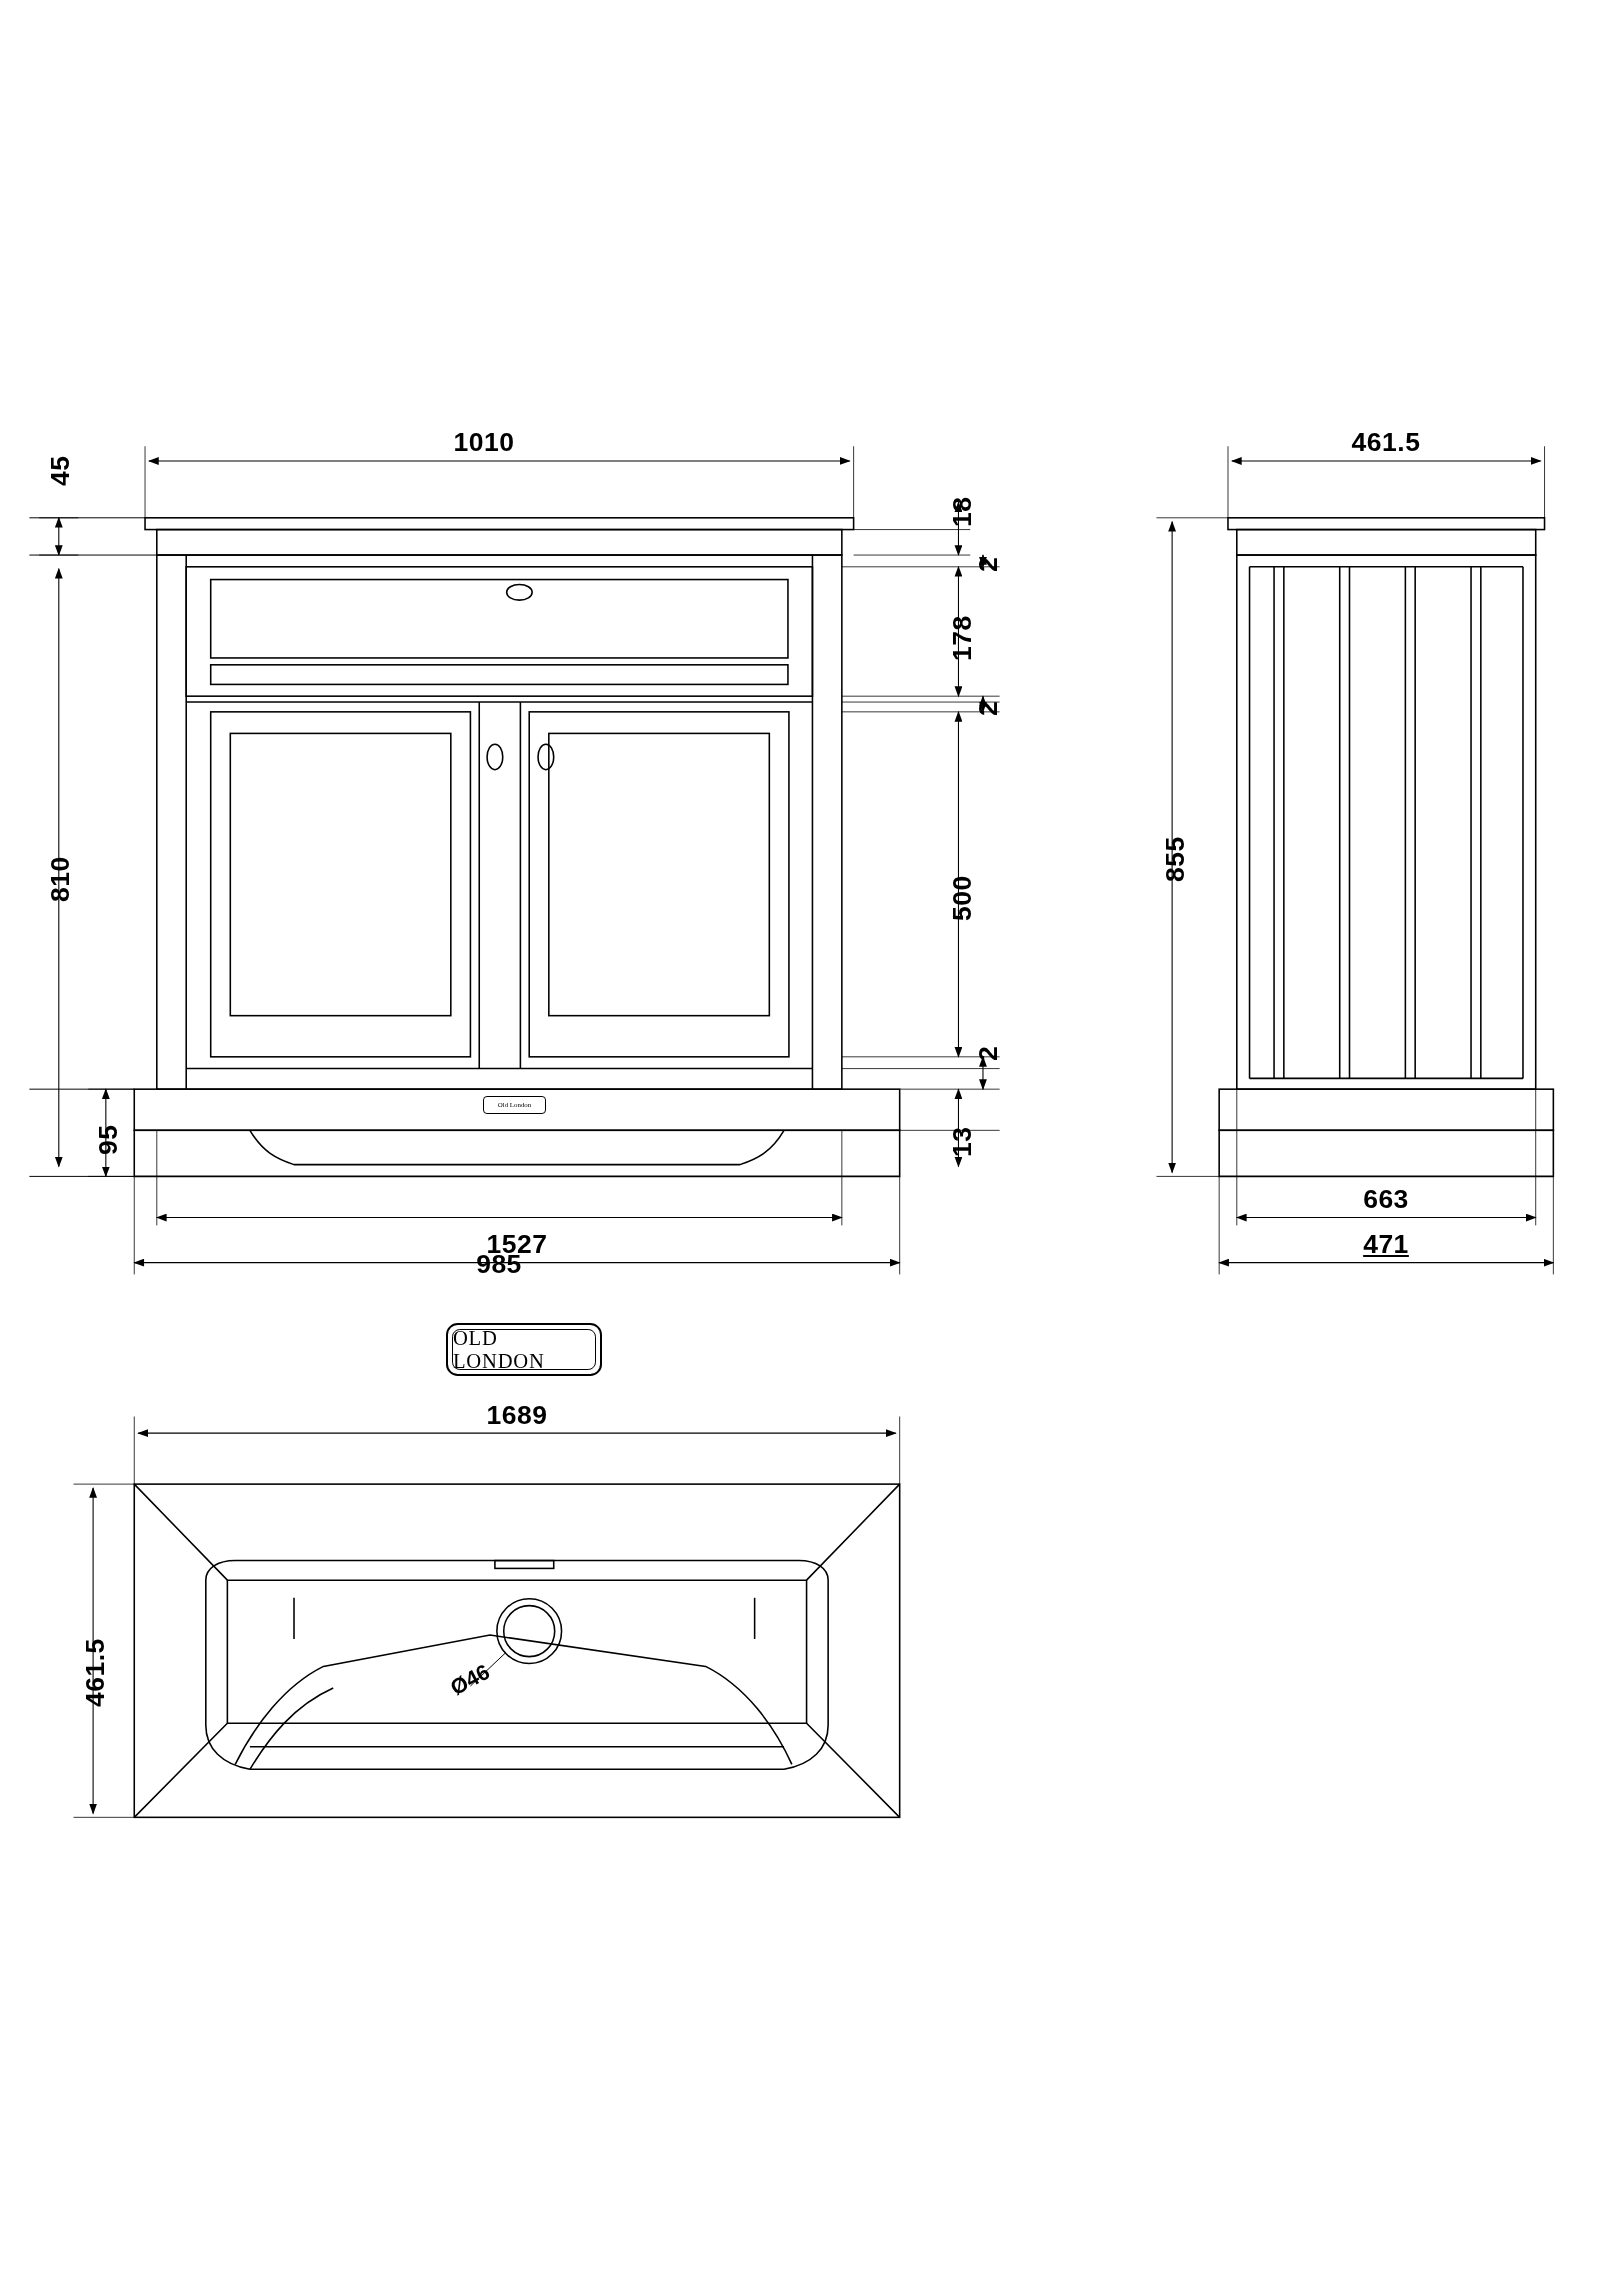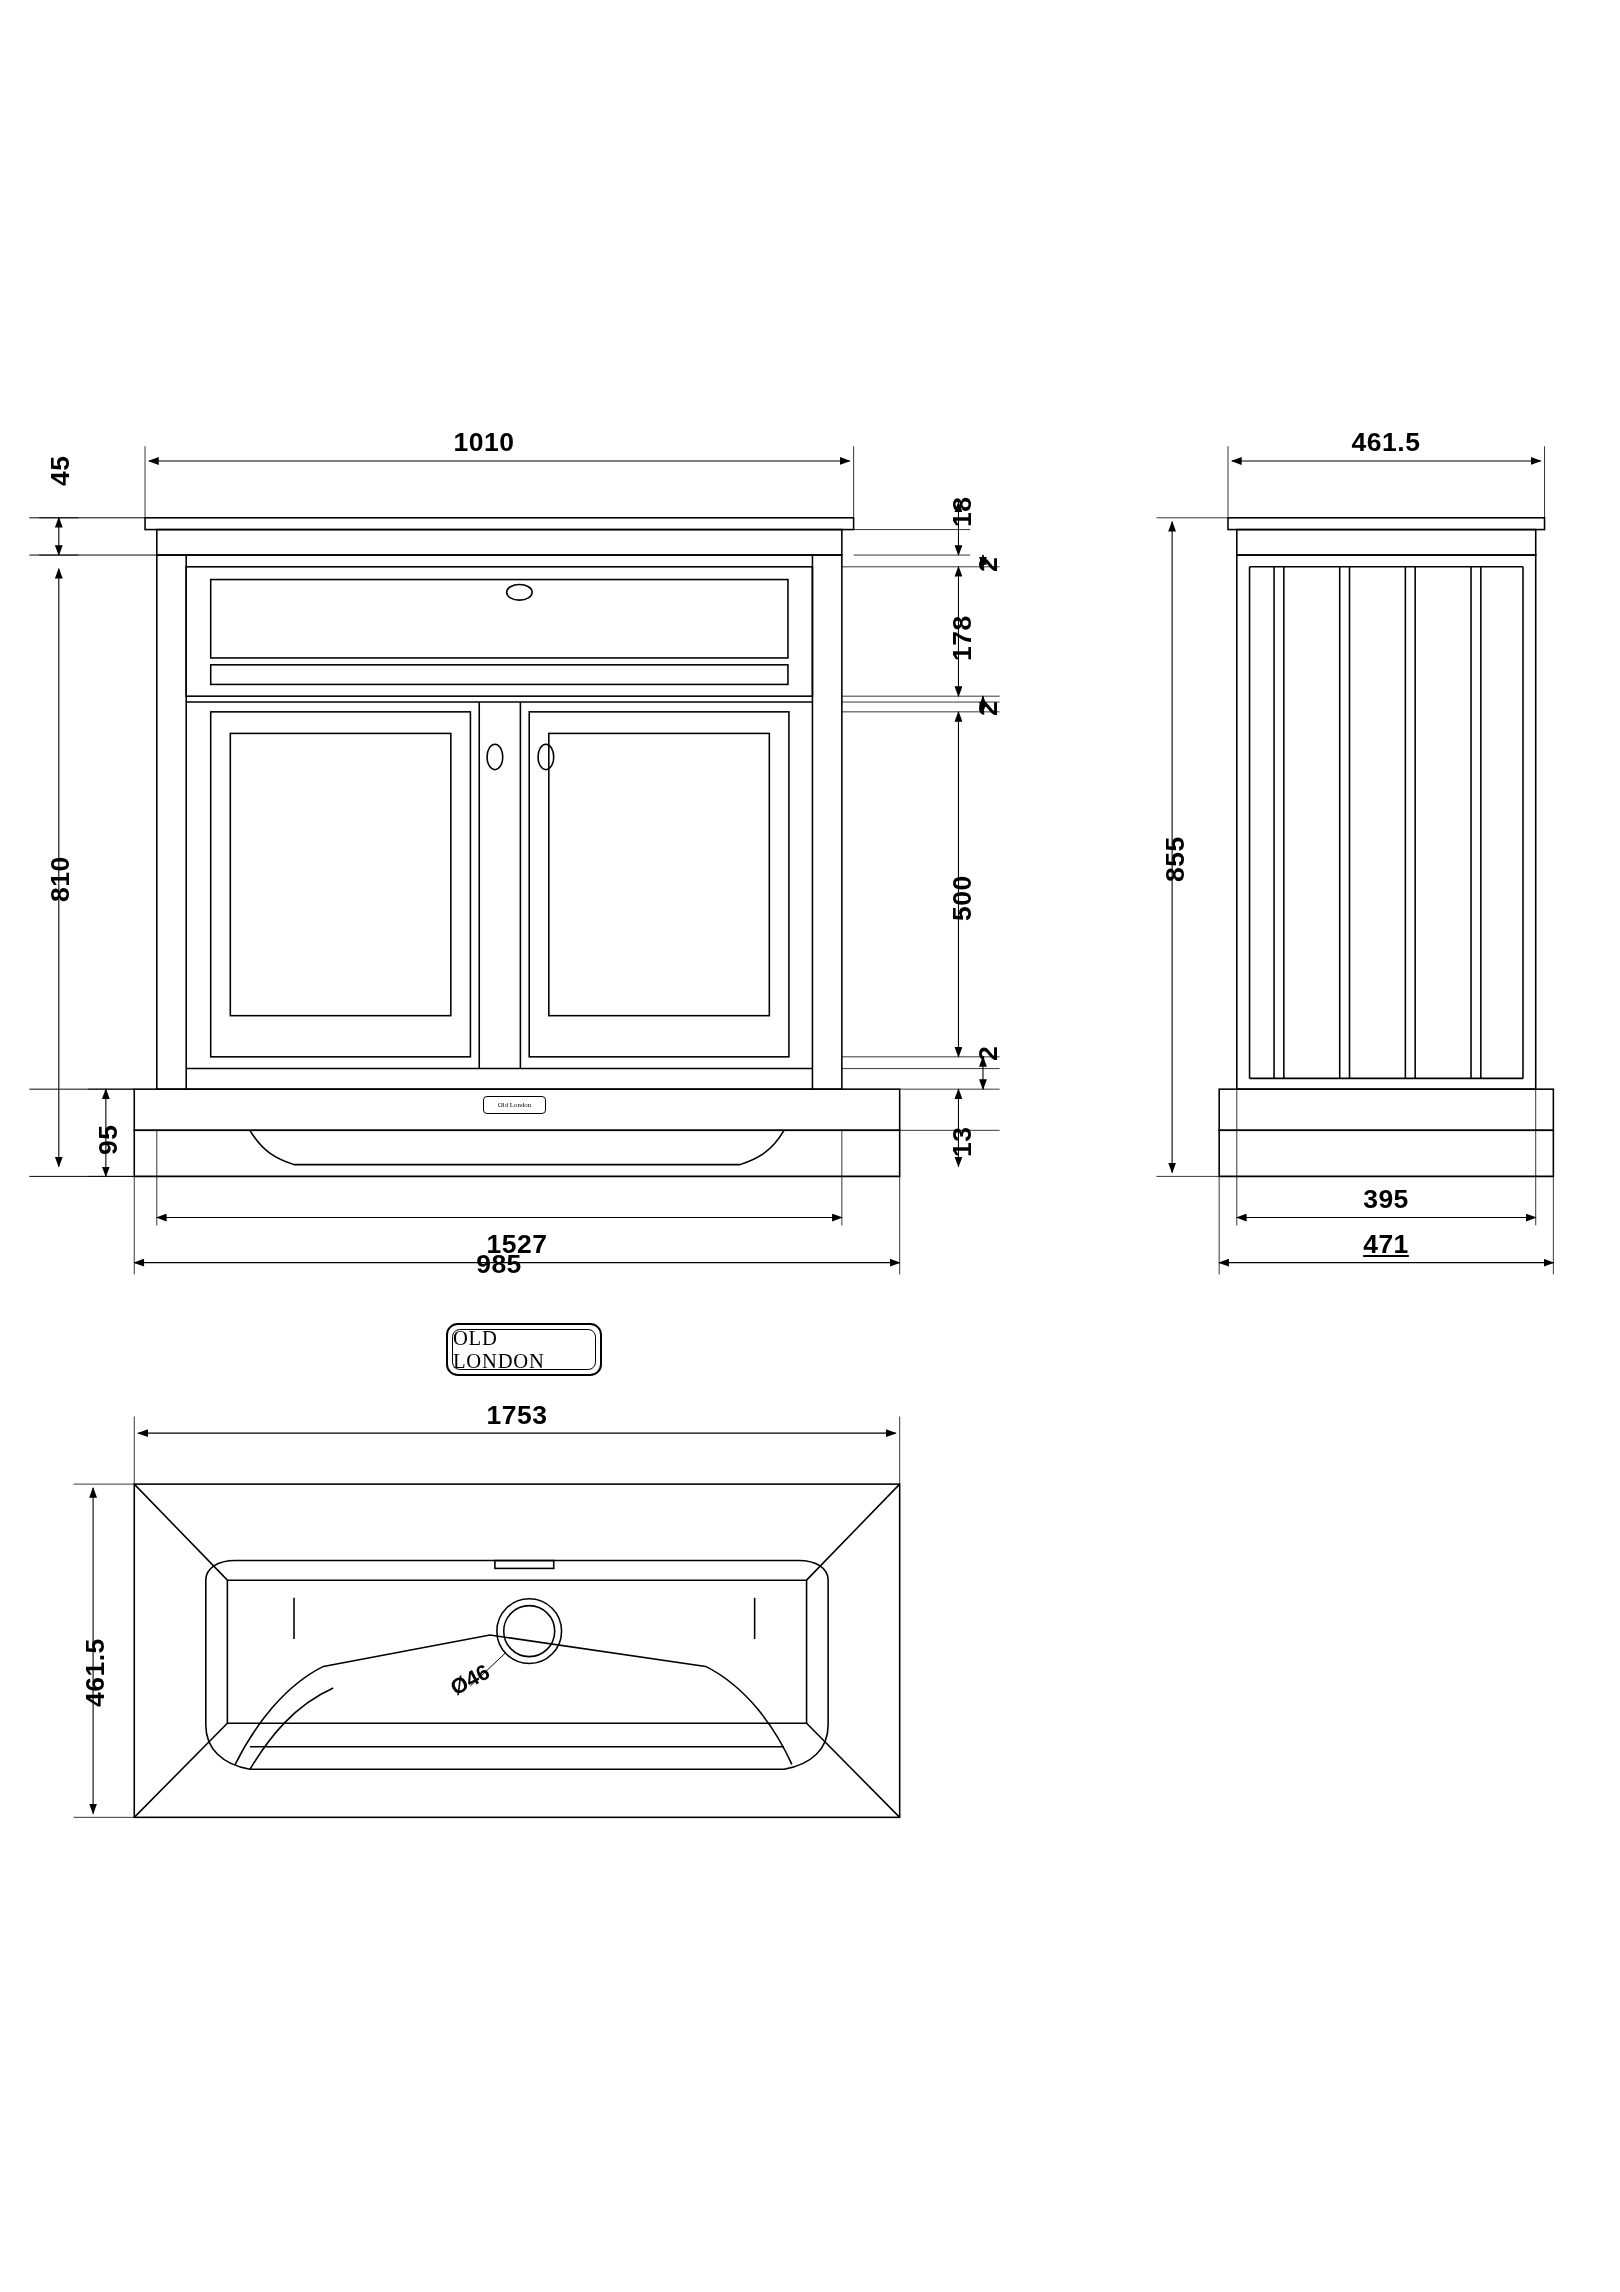--- a/index.html
+++ b/index.html
@@ -294,25 +294,25 @@
   <div class="dim-label vert" style="left:947px; top:1157px;">13</div>
 
   <div class="dim-label" style="left:499px; top:1249px; transform:translateX(-50%);">985</div>
 
   <div class="dim-label" style="left:517px; top:1229px; transform:translateX(-50%);">1527</div>
 
   <div class="dim-label" style="left:1386px; top:427px; transform:translateX(-50%);">461.5</div>
 
   <div class="dim-label vert" style="left:1160px; top:882px;">855</div>
 
-  <div class="dim-label" style="left:1386px; top:1184px; transform:translateX(-50%);">395</div>
+  <div class="dim-label" style="left:1386px; top:1184px; transform:translateX(-50%);">663</div>
 
   <div class="dim-label" style="left:1386px; top:1229px; transform:translateX(-50%);text-decoration:underline;">471</div>
 
-  <div class="dim-label" style="left:517px; top:1400px; transform:translateX(-50%);">1753</div>
+  <div class="dim-label" style="left:517px; top:1400px; transform:translateX(-50%);">1689</div>
 
   <div class="dim-label vert" style="left:80px; top:1707px;">461.5</div>
 
   <div class="diam-label" style="left:446px; top:1678px;">Ø46</div>
 
   <div class="logo-box" style="left:446px; top:1323px; width:152px; height:49px;">
     <div class="logo-inner">
       <span class="logo-text">OLD LONDON</span>
     </div>
   </div>

